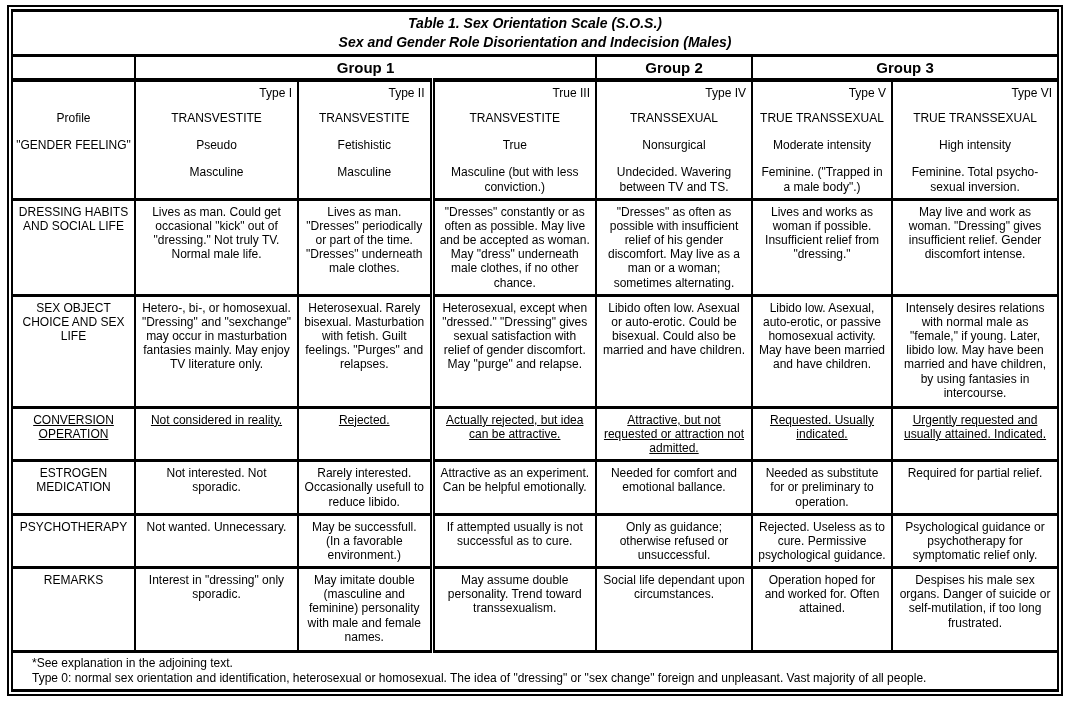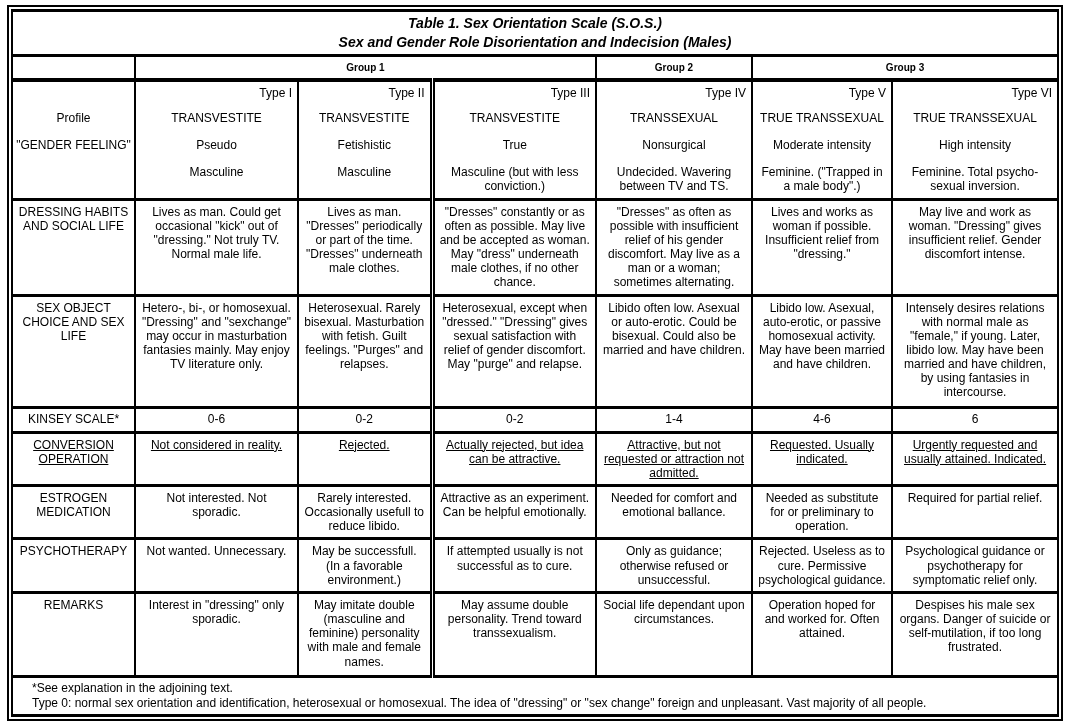--- a/index.html
+++ b/index.html
@@ -17,21 +17,21 @@
     border-left: 2px solid #000; border-right: 2px solid #000;
     border-top: 3px solid #000; border-bottom: 3px solid #000;
     text-align: center; vertical-align: top;
     font-size: 12px; line-height: 1.18; padding: 4px 5px;
     word-wrap: break-word;
   }
   tr.title-row { height: 42px; }
   tr.title-row td { vertical-align: middle; padding: 2px; }
   .title-line { font-weight: bold; font-style: italic; font-size: 14px; line-height: 1.35; }
   tr.group-row { height: 25px; }
-  tr.group-row td { vertical-align: middle; font-weight: bold; font-size: 10px; padding: 2px; border-bottom-width: 4px; }
+  tr.group-row td { vertical-align: middle; font-weight: bold; font-size: 15px; padding: 2px; border-bottom-width: 4px; }
   tr.profile-row { height: 116px; }
   .pslot { height: 27px; }
   .pslot.first { height: 25px; text-align: right; }
   tr.r-dressing { height: 90px; }
   tr.r-sex { height: 112px; }
   tr.r-kinsey { height: 25px; }
   tr.r-kinsey td { vertical-align: middle; padding: 2px 5px; }
   tr.r-conversion { height: 53px; text-decoration: underline; }
   tr.r-estrogen { height: 49px; }
   tr.r-psych { height: 53px; }
@@ -83,21 +83,21 @@
       <div class="pslot">Pseudo</div>
       <div>Masculine</div>
     </td>
     <td class="dbl">
       <div class="pslot first">Type II</div>
       <div class="pslot">TRANSVESTITE</div>
       <div class="pslot">Fetishistic</div>
       <div>Masculine</div>
     </td>
     <td>
-      <div class="pslot first">Type III</div>
+      <div class="pslot first">True III</div>
       <div class="pslot">TRANSVESTITE</div>
       <div class="pslot">True</div>
       <div>Masculine (but with less conviction.)</div>
     </td>
     <td>
       <div class="pslot first">Type IV</div>
       <div class="pslot">TRANSSEXUAL</div>
       <div class="pslot">Nonsurgical</div>
       <div>Undecided. Wavering between TV and TS.</div>
     </td>
@@ -128,29 +128,20 @@
   <tr class="r-sex">
     <td class="rowlabel">SEX OBJECT CHOICE AND SEX LIFE</td>
     <td>Hetero-, bi-, or homosexual. "Dressing" and "sexchange" may occur in masturbation fantasies mainly. May enjoy TV literature only.</td>
     <td class="dbl">Heterosexual. Rarely bisexual. Masturbation with fetish. Guilt feelings. "Purges" and relapses.</td>
     <td>Heterosexual, except when "dressed." "Dressing" gives sexual satisfaction with relief of gender discomfort. May "purge" and relapse.</td>
     <td>Libido often low. Asexual or auto-erotic. Could be bisexual. Could also be married and have children.</td>
     <td>Libido low. Asexual, auto-erotic, or passive homosexual activity. May have been married and have children.</td>
     <td>Intensely desires relations with normal male as "female," if young. Later, libido low. May have been married and have children, by using fantasies in intercourse.</td>
   </tr>
 
-  <tr class="r-kinsey">
-    <td class="rowlabel">KINSEY SCALE*</td>
-    <td>0-6</td>
-    <td class="dbl">0-2</td>
-    <td>0-2</td>
-    <td>1-4</td>
-    <td>4-6</td>
-    <td>6</td>
-  </tr>
 
   <tr class="r-conversion">
     <td class="rowlabel">CONVERSION OPERATION</td>
     <td>Not considered in reality.</td>
     <td class="dbl">Rejected.</td>
     <td>Actually rejected, but idea can be attractive.</td>
     <td>Attractive, but not requested or attraction not admitted.</td>
     <td>Requested. Usually indicated.</td>
     <td>Urgently requested and usually attained. Indicated.</td>
   </tr>

